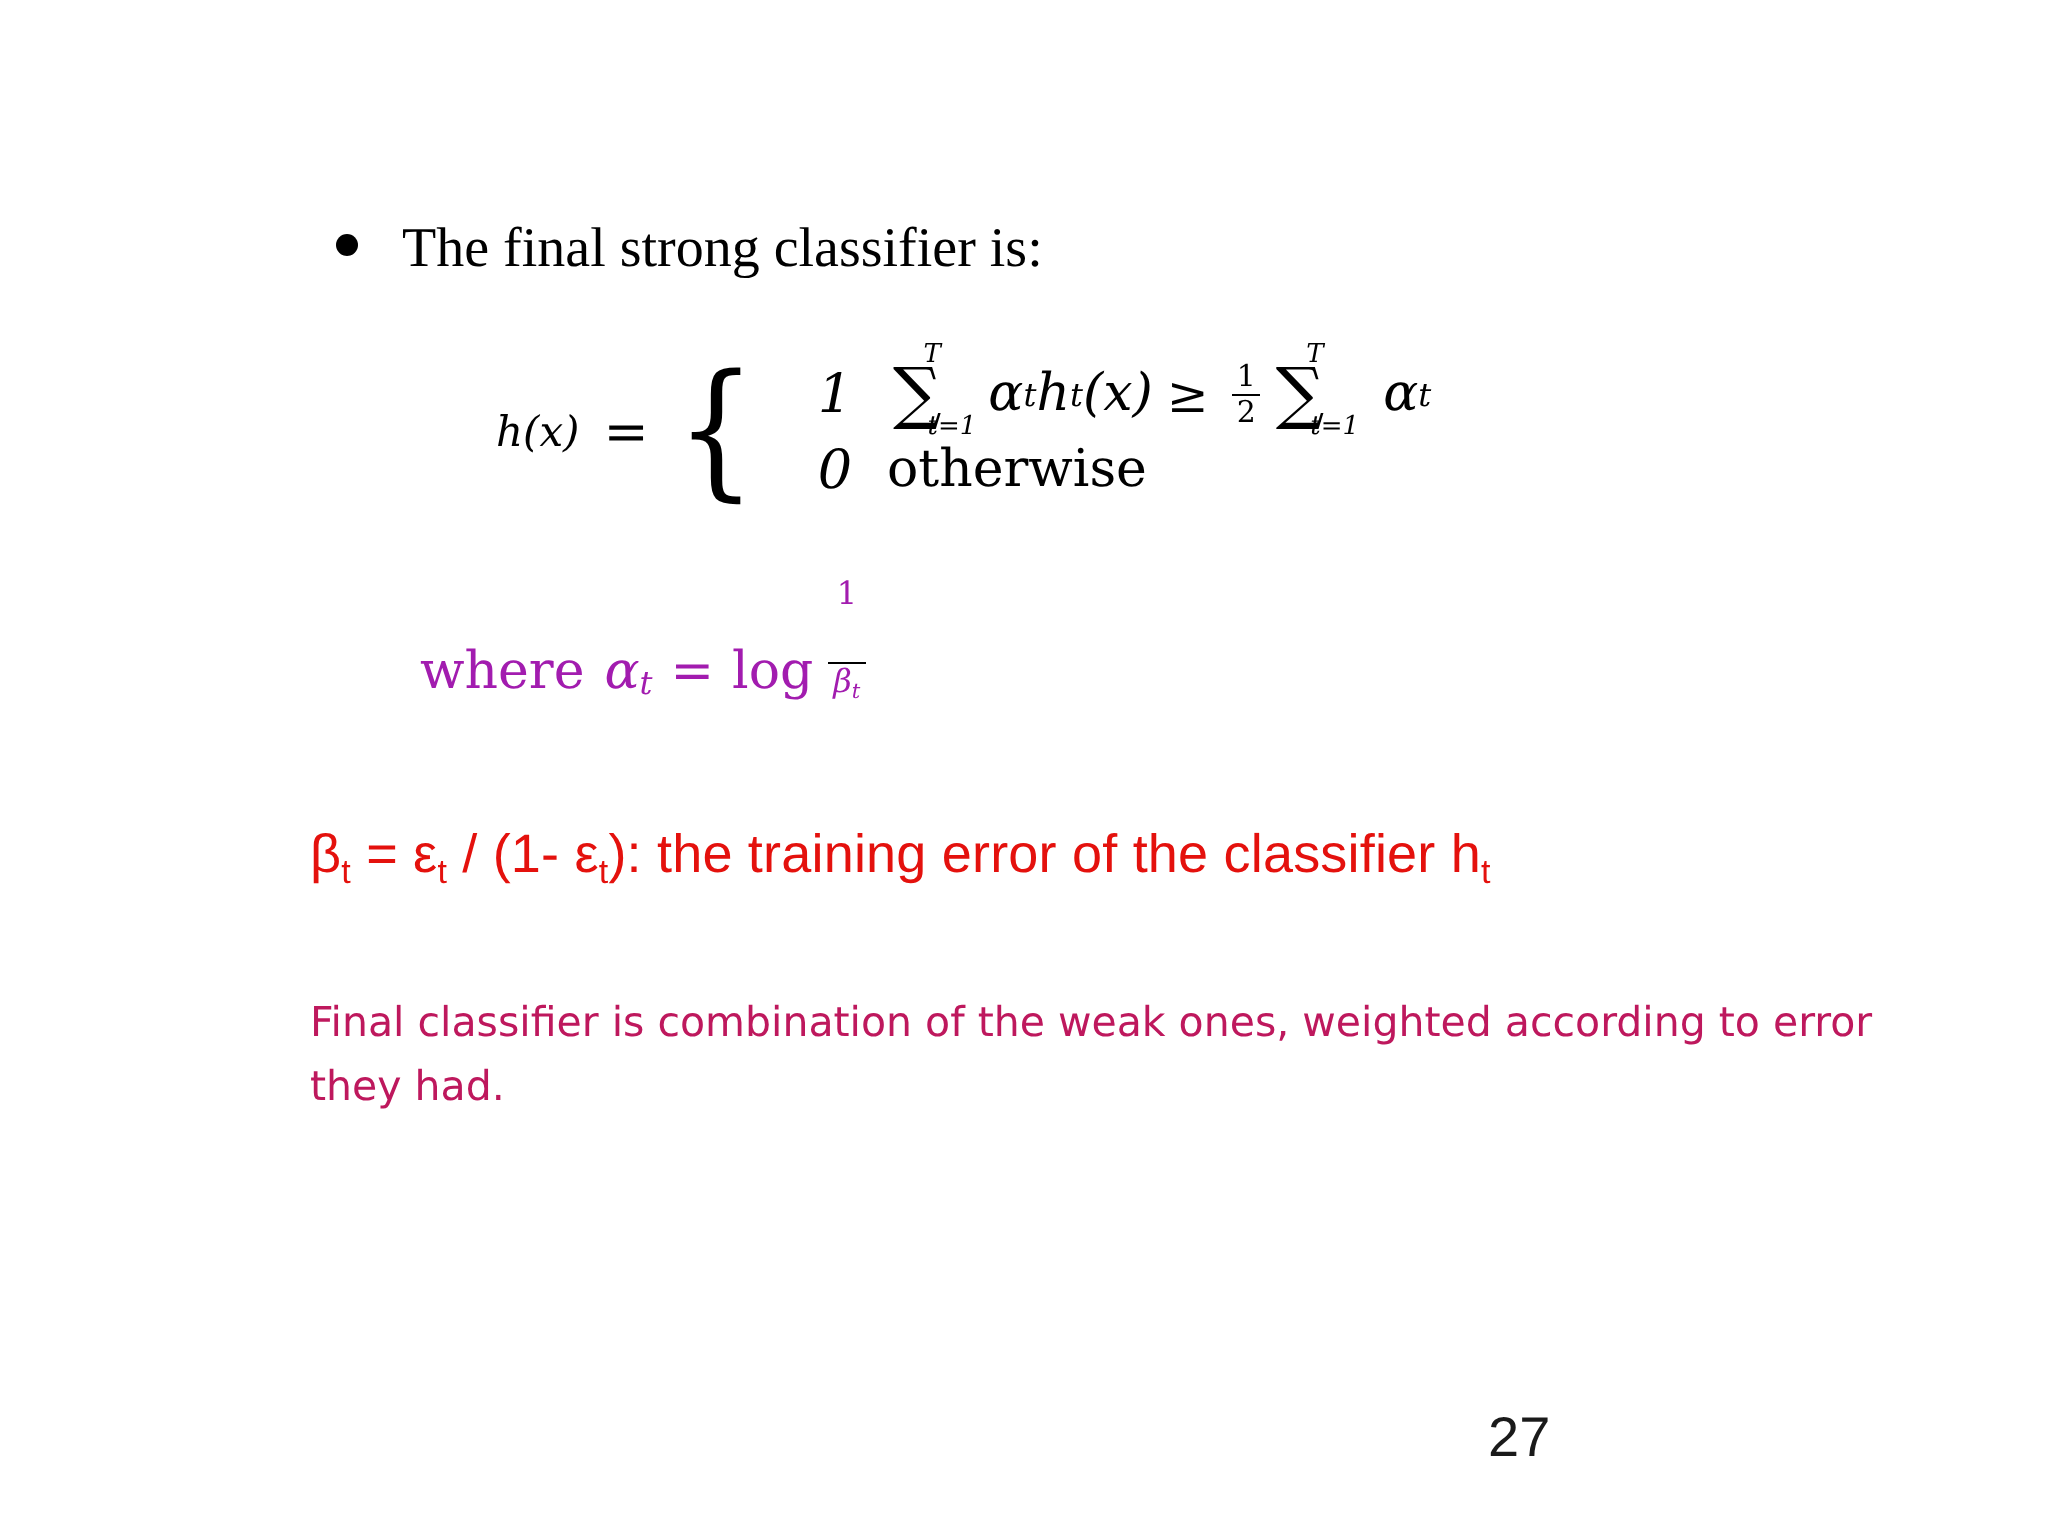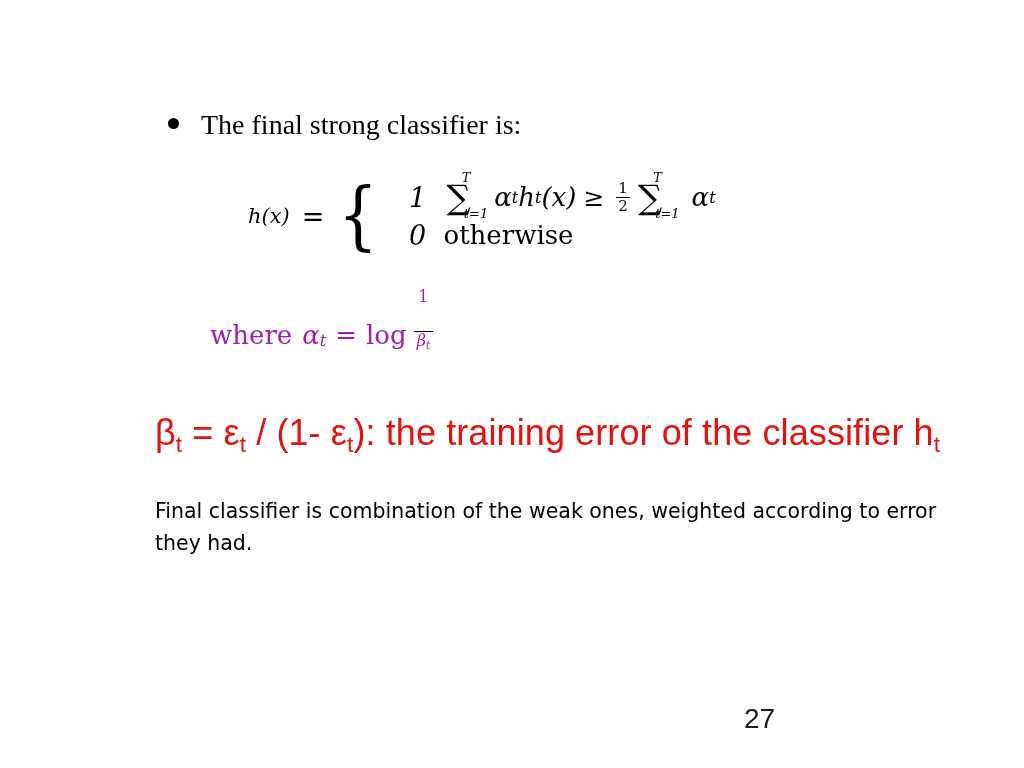--- a/index.html
+++ b/index.html
@@ -202,40 +202,40 @@
     font-style: italic;
     margin-top: 24px;
   }
 
   
   .red-line {
     position: absolute;
     left: 155px;
     top: 412px;
     font-family: "Liberation Sans", sans-serif;
-    font-size: 36px;
+    font-size: 27px;
     color: #e4110d;
     white-space: nowrap;
     letter-spacing: 0.1px;
   }
   .red-line .sb {
     font-size: 0.63em;
     vertical-align: -0.33em;
   }
 
   
   .blue-text {
     position: absolute;
     left: 155px;
     top: 496px;
     width: 800px;
     font-family: "DejaVu Sans", sans-serif;
     font-size: 20.5px;
     line-height: 1.55;
-    color: #000000;
+    color: #be185d;
   }
 
   
   .page-num {
     position: absolute;
     left: 744px;
     top: 703px;
     font-family: "Liberation Sans", sans-serif;
     font-size: 28px;
     color: #1a1a1a;

